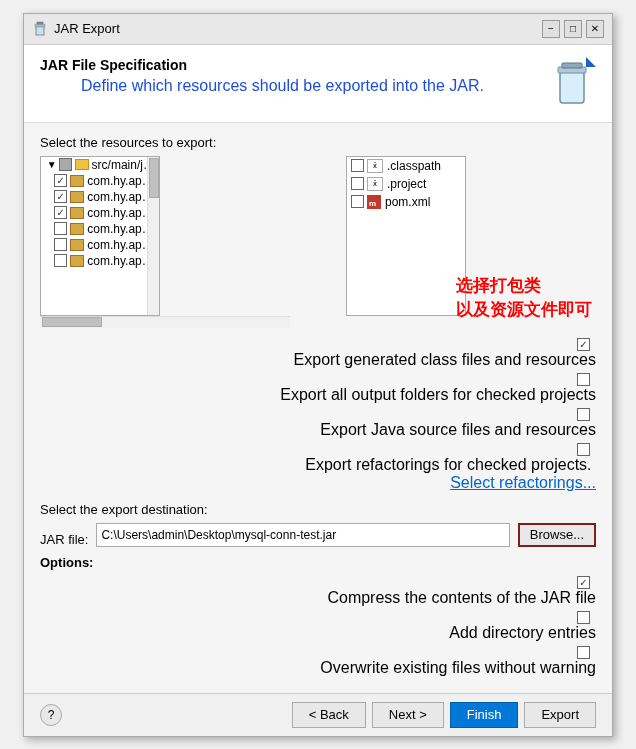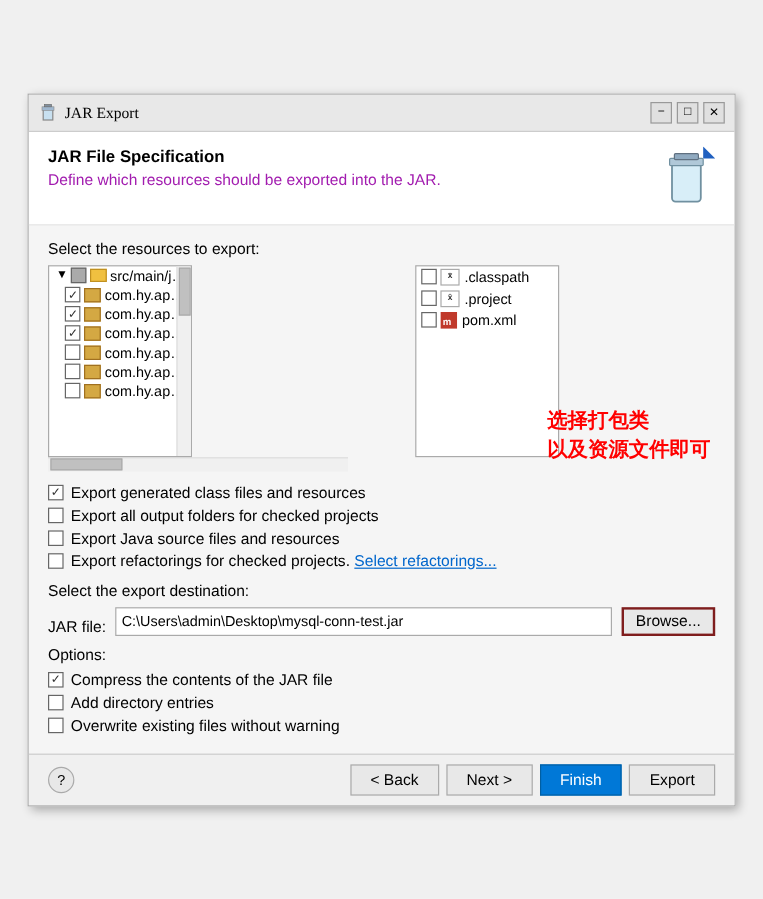--- a/index.html
+++ b/index.html
@@ -26,21 +26,20 @@
       background: #e8e8e8;
       border-bottom: 1px solid #ccc;
       padding: 6px 8px;
       display: flex;
       align-items: center;
       justify-content: space-between;
     }
     .title-bar-left {
       display: flex;
       gap: 6px;
-      font-family: Liberation Serif, serif;
     }
     .title-bar-icon {
       width: 16px;
       height: 16px;
     }
     .title-bar-title {
       font-size: 13px;
       font-weight: normal;
     }
     .title-bar-controls {
@@ -65,22 +64,23 @@
       display: flex;
       align-items: flex-start;
       justify-content: space-between;
     }
     .header-text h2 {
       font-size: 14px;
       font-weight: bold;
       margin-bottom: 4px;
     }
     .header-text p {
-      font-size: 13px;
-      color: #a21caf;
+      font-size: 16px;
+      color: #1d4ed8;
+      margin-left: 41px;
     }
     .content {
       padding: 12px 16px;
       background: #f5f5f5;
       flex: 1;
     }
     .section-label {
       font-size: 13px;
       margin-bottom: 6px;
     }
@@ -159,23 +159,24 @@
       display: flex;
       align-items: center;
       padding: 2px 4px;
       font-size: 12px;
     }
     .options-list {
       margin-bottom: 10px;
     }
     .option-row {
       display: flex;
-      align-items: center;
+      align-items: flex-end;
       margin-bottom: 4px;
-      font-size: 13px;
+      font-size: 16px;
+      flex-direction: column;
     }
     .option-row .checkbox {
       margin-right: 6px;
     }
     .link-text {
       color: #0066cc;
       text-decoration: underline;
       cursor: pointer;
     }
     .dest-section {
@@ -206,21 +207,21 @@
     .browse-btn {
       height: 24px;
       padding: 0 10px;
       border: 2px solid #7f1d1d;
       background: #e8e8e8;
       font-size: 13px;
       cursor: pointer;
     }
     .options-section label {
       font-size: 13px;
-      font-weight: normal;
+      font-weight: bold;
       display: block;
       margin-bottom: 6px;
     }
     .footer {
       background: #f0f0f0;
       border-top: 1px solid #ccc;
       padding: 8px 16px;
       display: flex;
       align-items: center;
       justify-content: space-between;

